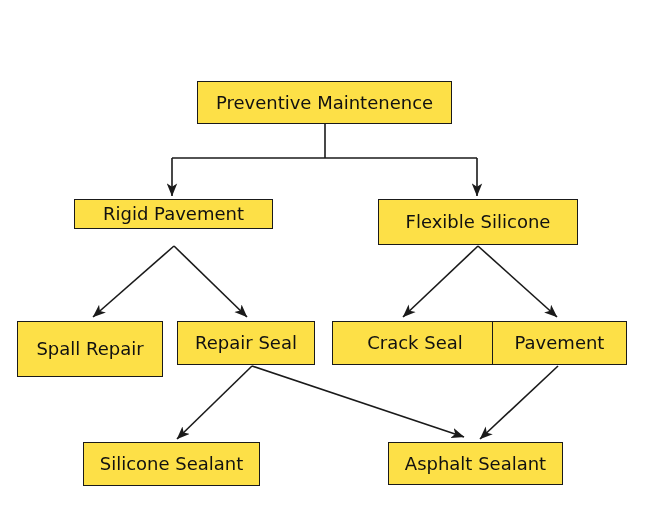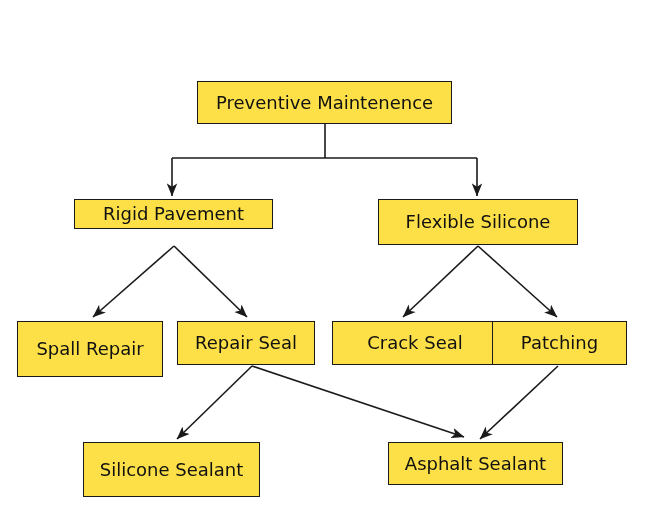--- a/index.html
+++ b/index.html
@@ -56,17 +56,17 @@
       <line x1="252" y1="366" x2="464" y2="437" marker-end="url(#arrowhead)"></line>
       <line x1="558" y1="366" x2="480" y2="439" marker-end="url(#arrowhead)"></line>
     </svg>
   <div id="nodes">
       <div class="node" style="left: 197px; top: 81px; width: 255px; height: 43px;">Preventive Maintenence</div>
       <div class="node" style="left: 74px; top: 199px; width: 199px; height: 30px;">Rigid Pavement</div>
       <div class="node" style="left: 378px; top: 199px; width: 200px; height: 46px;">Flexible Silicone</div>
       <div class="node" style="left: 17px; top: 321px; width: 146px; height: 56px;">Spall Repair</div>
       <div class="node" style="left: 177px; top: 321px; width: 138px; height: 44px;">Repair Seal</div>
       <div class="node" style="left: 332px; top: 321px; width: 166px; height: 44px;">Crack Seal</div>
-      <div class="node" style="left: 492px; top: 321px; width: 135px; height: 44px;">Patching</div>
-      <div class="node" style="left: 83px; top: 442px; width: 177px; height: 55px;">Silicone Sealant</div>
+      <div class="node" style="left: 492px; top: 321px; width: 135px; height: 44px;">Pavement</div>
+      <div class="node" style="left: 83px; top: 442px; width: 177px; height: 44px;">Silicone Sealant</div>
       <div class="node" style="left: 388px; top: 442px; width: 175px; height: 43px;">Asphalt Sealant</div>
     </div>
 </div>
 
 </body></html>

